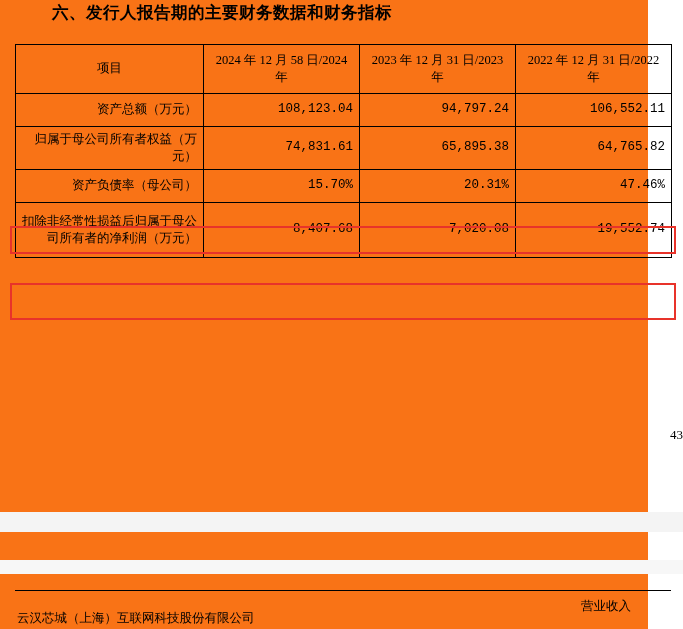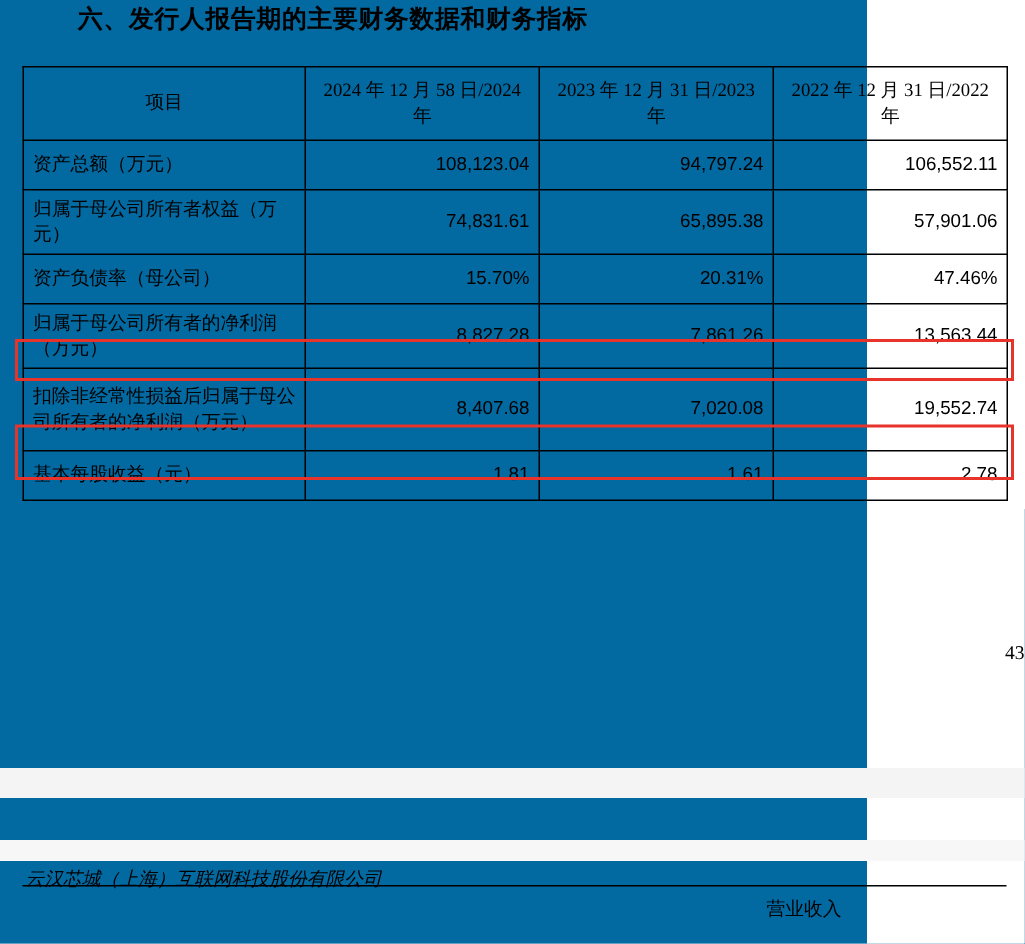--- a/index.html
+++ b/index.html
@@ -10,23 +10,23 @@
   body {
     width: 683px;
     height: 629px;
     font-family: "Liberation Serif", "DejaVu Serif", serif;
     color: #000000;
     position: relative;
     overflow: hidden;
   }
   .page {
     position: relative;
-    width: 578px;
+    width: 648px;
     height: 629px;
-    background: #0369a1;
+    background: #f97316;
   }
   .doc-title {
     position: absolute;
     left: 52px;
     top: 2px;
     font-family: "Liberation Sans", "DejaVu Sans", sans-serif;
     font-weight: bold;
     font-size: 16.5px;
     letter-spacing: 0.5px;
     color: #000;
@@ -53,28 +53,28 @@
     line-height: 1.35;
   }
   table.fin thead th {
     text-align: center;
     font-size: 12.5px;
     padding: 7px 8px;
   }
   .col-item { width: 188px; }
   .col-num  { width: 156px; }
   td.label {
-    text-align: left;
+    text-align: right;
     font-size: 12.5px;
   }
   td.num {
     text-align: right;
     font-size: 12.5px;
     padding-right: 10px;
-    font-family: Liberation Sans, sans-serif;
+    font-family: Liberation Mono, monospace;
   }
   tr.tall td { height: 34px; }
   tr.xtall td { height: 46px; }
   tr.normal td { height: 24px; }
 
   .highlight-box {
     position: absolute;
     border: 2px solid #e8332a;
     box-sizing: border-box;
     pointer-events: none;
@@ -89,23 +89,22 @@
   .footer-rule {
     position: absolute;
     left: 15px;
     top: 590px;
     width: 656px;
     border-top: 1px solid #000000;
   }
   .footer-left {
     position: absolute;
     left: 17px;
-    top: 578px;
+    top: 610px;
     font-size: 12.5px;
-    font-style: italic;
   }
   .footer-right {
     position: absolute;
     right: 17px;
     top: 598px;
     font-size: 12.5px;
   }
   .scan-band {
     position: absolute;
     left: 0;
@@ -142,45 +141,33 @@
         <tr class="normal">
           <td class="label">资产总额（万元）</td>
           <td class="num">108,123.04</td>
           <td class="num">94,797.24</td>
           <td class="num">106,552.11</td>
         </tr>
         <tr class="tall">
           <td class="label">归属于母公司所有者权益（万元）</td>
           <td class="num">74,831.61</td>
           <td class="num">65,895.38</td>
-          <td class="num">57,901.06</td>
+          <td class="num">64,765.82</td>
         </tr>
         <tr class="normal">
           <td class="label">资产负债率（母公司）</td>
           <td class="num">15.70%</td>
           <td class="num">20.31%</td>
           <td class="num">47.46%</td>
         </tr>
-        <tr class="tall">
-          <td class="label">归属于母公司所有者的净利润（万元）</td>
-          <td class="num">8,827.28</td>
-          <td class="num">7,861.26</td>
-          <td class="num">13,563.44</td>
-        </tr>
         <tr class="xtall">
           <td class="label">扣除非经常性损益后归属于母公司所有者的净利润（万元）</td>
           <td class="num">8,407.68</td>
           <td class="num">7,020.08</td>
           <td class="num">19,552.74</td>
-        </tr>
-        <tr class="normal">
-          <td class="label">基本每股收益（元）</td>
-          <td class="num">1.81</td>
-          <td class="num">1.61</td>
-          <td class="num">2.78</td>
         </tr>
       </tbody>
     </table>
   </div>
 
   <div class="highlight-box" style="left:10px; top:226px; width:666px; height:28px;"></div>
   <div class="highlight-box" style="left:10px; top:283px; width:666px; height:37px;"></div>
 
   <div class="scan-band band1"></div>
   <div class="scan-band band2"></div>

